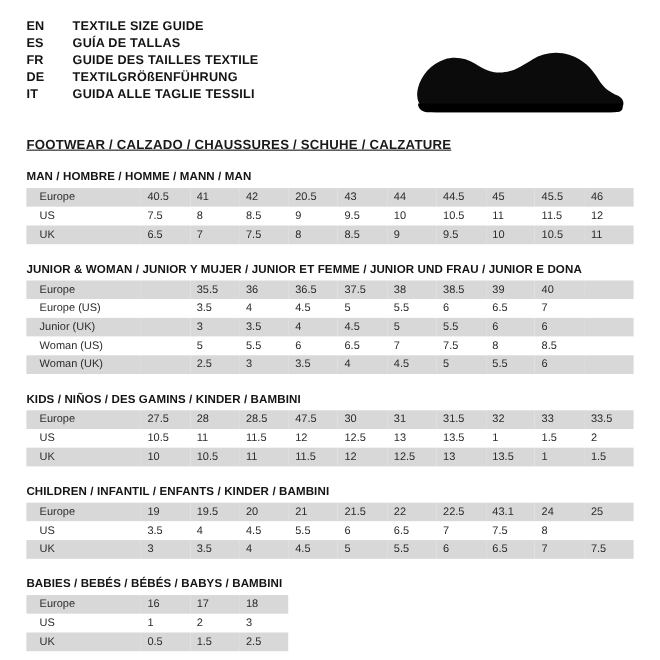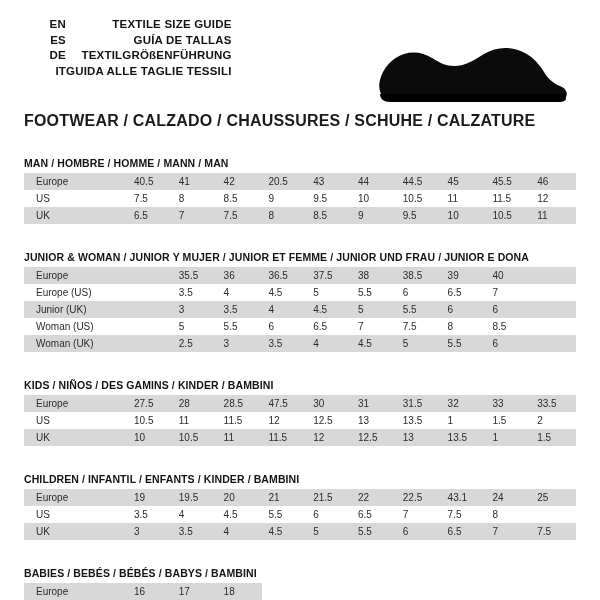--- a/index.html
+++ b/index.html
@@ -20,21 +20,20 @@
     height: 600px;
     box-sizing: border-box;
     padding: 18px 24px 0 24px;
   }
 
   
   .header {
     display: flex;
     align-items: flex-start;
     justify-content: space-between;
-    text-align: right;
   }
   .lang-table {
     border-collapse: collapse;
   }
   .lang-table td {
     font-size: 11.5px;
     font-weight: bold;
     letter-spacing: 0.2px;
     padding: 0 0 2.5px 0;
     vertical-align: top;
@@ -50,28 +49,30 @@
   }
   .shoe-wrap {
     width: 200px;
     height: 80px;
     margin-right: 6px;
     margin-top: 14px;
   }
   .shoe-wrap svg { display: block; }
 
   .section-title {
-    font-size: 16px;
+    font-size: 12px;
     font-weight: bold;
     letter-spacing: 0.2px;
+    margin-top: 12px;
+    text-decoration: underline;
   }
 
   
   .group {
-    margin-top: 27px;
+    margin-top: 17px;
   }
   .group-title {
     font-size: 10.5px;
     font-weight: bold;
     letter-spacing: 0.1px;
     margin-bottom: 4px;
     color: #141414;
   }
   table.size {
     border-collapse: collapse;
@@ -105,20 +106,24 @@
   <div class="header">
     <table class="lang-table">
       <tbody>
         <tr>
           <td class="lang-code">EN</td>
           <td class="lang-text">TEXTILE SIZE GUIDE</td>
         </tr>
         <tr>
           <td class="lang-code">ES</td>
           <td class="lang-text">GUÍA DE TALLAS</td>
+        </tr>
+        <tr>
+          <td class="lang-code">FR</td>
+          <td class="lang-text">GUIDE DES TAILLES TEXTILE</td>
         </tr>
         <tr>
           <td class="lang-code">DE</td>
           <td class="lang-text">TEXTILGRÖßENFÜHRUNG</td>
         </tr>
         <tr>
           <td class="lang-code">IT</td>
           <td class="lang-text">GUIDA ALLE TAGLIE TESSILI</td>
         </tr>
       </tbody>

